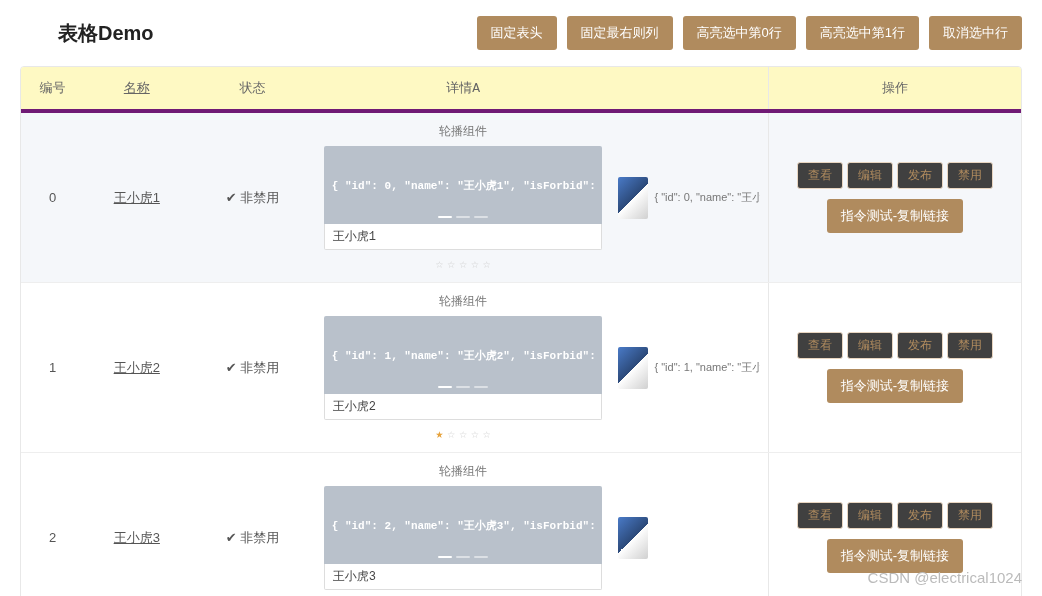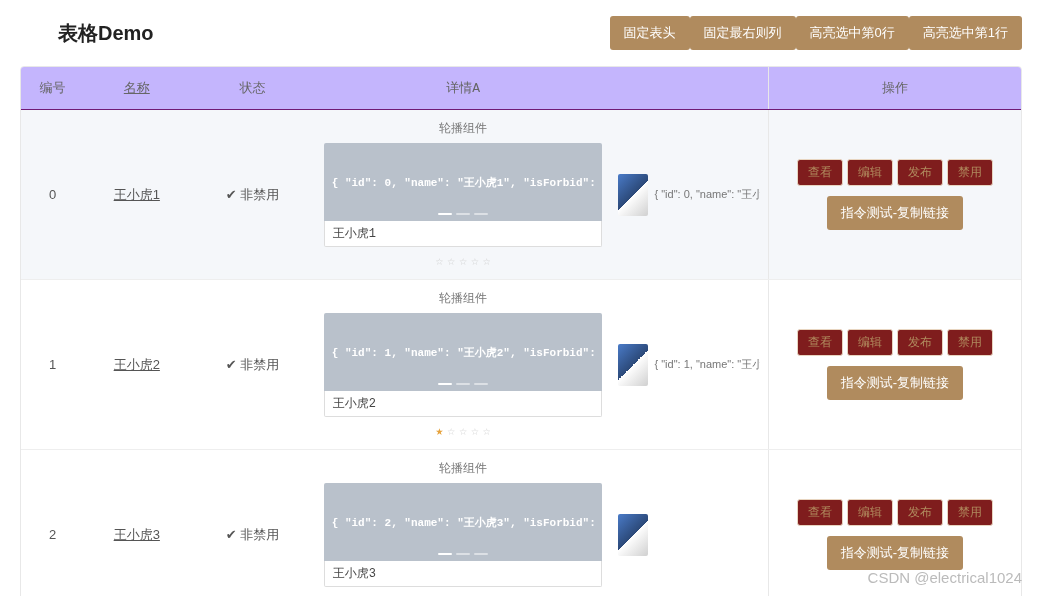--- a/index.html
+++ b/index.html
@@ -1,57 +1,58 @@
 <!DOCTYPE html>
 <html><head>
   <meta charset="utf-8">
   <style>
     * { box-sizing: border-box; margin: 0; padding: 0; }
     body { font-family: -apple-system, BlinkMacSystemFont, "Segoe UI", sans-serif; font-size: 13px; color: #333; background: #fff; padding: 16px 20px; position: relative; }
     .header-row { display: flex; align-items: center; justify-content: space-between; margin-bottom: 16px; }
     .title { font-size: 20px; font-weight: 700; color: #222; margin-left: 38px; }
-    .toolbar { display: flex; }
+    .toolbar { display: flex; gap: 10px; }
     .btn-primary { background: #b08b5e; color: #fff; border: none; padding: 8px 14px; font-size: 13px; border-radius: 3px; cursor: pointer; }
     .table-wrap { border: 1px solid #e8e8e8; border-radius: 4px; overflow: hidden; position: relative; }
     table { width: 100%; border-collapse: collapse; table-layout: fixed; }
-    thead th { background: #c4b5fd; border-bottom: 1px solid #701a75; padding: 12px 8px; font-weight: 500; color: #666; font-size: 13px; text-align: center; }
+    thead th { background: #fef9c3; border-bottom: 4px solid #701a75; padding: 12px 8px; font-weight: 500; color: #666; font-size: 13px; text-align: center; }
     tbody td { border-bottom: 1px solid #eee; padding: 10px 8px; text-align: center; color: #555; vertical-align: middle; font-size: 13px; }
     tbody tr.highlight td { background: #f5f7fa; }
     .col-id { width: 60px; }
     .col-name { width: 100px; text-decoration: underline; }
     .col-status { width: 120px; }
     .col-detailA { width: 280px; font-family: Liberation Mono, monospace; }
     .col-detailB { width: 150px; border-right: 1px solid #e8e8e8; }
     .col-actions { width: 240px; }
     .carousel-title { font-size: 12px; color: #777; margin-bottom: 6px; }
     .carousel-box { background: #b9c1cb; height: 78px; display: flex; align-items: center; padding: 0 8px; font-size: 11px; color: #fff; font-weight: 600; overflow: hidden; white-space: nowrap; border-radius: 2px 2px 0 0; position: relative; }
     .carousel-dots { position: absolute; bottom: 6px; left: 50%; transform: translateX(-50%); display: flex; gap: 4px; }
     .carousel-dots span { width: 14px; height: 2px; background: rgba(255,255,255,0.5); border-radius: 1px; }
     .carousel-dots span.active { background: #fff; }
     .input-row { border: 1px solid #ddd; border-top: none; padding: 4px 8px; font-size: 12px; color: #444; background: #fff; text-align: left; border-radius: 0 0 2px 2px; }
     .stars { margin-top: 6px; display: flex; justify-content: center; gap: 4px; }
     .star { font-size: 13px; color: #ccc; }
     .star.filled { color: #e6a23c; }
     .detailB-wrap { display: flex; align-items: center; gap: 6px; font-size: 11px; color: #777; overflow: hidden; white-space: nowrap; }
     .thumb { width: 30px; height: 42px; background: linear-gradient(135deg, #4a7bc8 0%, #2c4a7a 50%, #fff 50%, #d0d0d0 100%); border-radius: 2px; flex-shrink: 0; }
     .action-links { display: flex; gap: 4px; justify-content: center; margin-bottom: 10px; flex-wrap: wrap; }
-    .link-btn { border: 1px solid #e8d5c0; color: #b08b5e; background: #7f1d1d; padding: 4px 10px; font-size: 12px; border-radius: 3px; cursor: pointer; }
+    .link-btn { border: 1px solid #e8d5c0; color: #b08b5e; background: #404040; padding: 4px 10px; font-size: 12px; border-radius: 3px; cursor: pointer; }
     .watermark { position: fixed; bottom: 10px; right: 20px; color: #bbb; font-size: 15px; pointer-events: none; }
     thead th.col-actions, tbody td.col-actions { border-left: 1px solid #e8e8e8; }
   </style>
 </head>
 <body>
 
 <div class="header-row">
   <div class="title">表格Demo</div>
   <div class="toolbar">
     <button class="btn-primary">固定表头</button>
     <button class="btn-primary">固定最右则列</button>
     <button class="btn-primary">高亮选中第0行</button>
     <button class="btn-primary">高亮选中第1行</button>
+    <button class="btn-primary">取消选中行</button>
   </div>
 </div>
 
 <div class="table-wrap">
   <table>
     <thead>
       <tr>
         <th class="col-id">编号</th>
         <th class="col-name">名称</th>
         <th class="col-status">状态</th>

